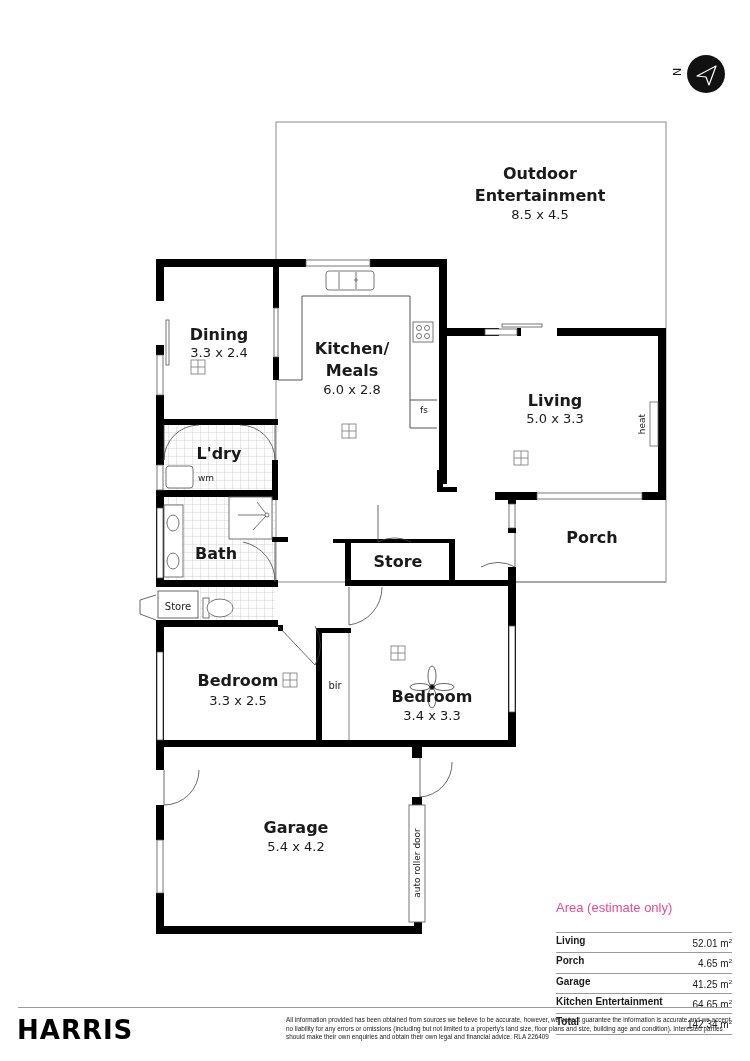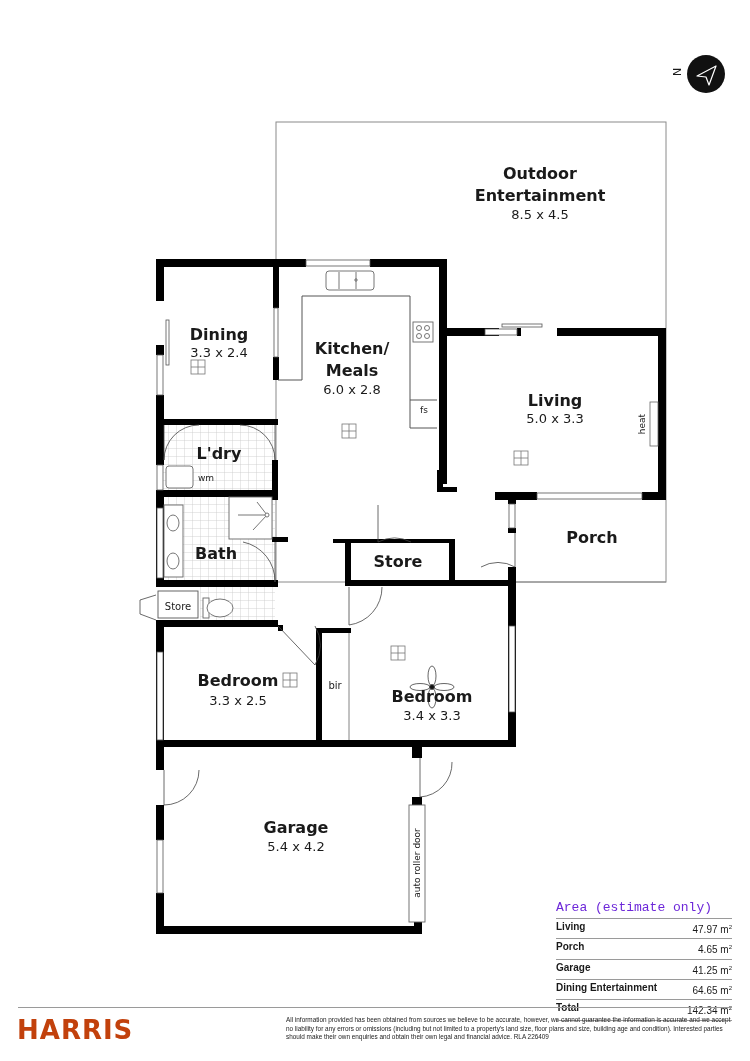--- a/index.html
+++ b/index.html
@@ -5,28 +5,28 @@
   html, body { margin: 0; padding: 0; background: #ffffff; }
   body { width: 750px; height: 1061px; position: relative; overflow: hidden; font-family: "Liberation Sans", "DejaVu Sans", sans-serif; color: #1a1a1a; }
   #plan { position: absolute; left: 0; top: 0; width: 750px; height: 1000px; }
   .room-name { font-family: "DejaVu Sans", sans-serif; font-size: 16px; font-weight: 600; fill: #1a1a1a; text-anchor: middle; }
   .room-dim { font-family: "DejaVu Sans", sans-serif; font-size: 13px; fill: #1a1a1a; text-anchor: middle; }
   .small-label { font-family: "DejaVu Sans", sans-serif; font-size: 10px; fill: #1a1a1a; text-anchor: middle; }
   .tiny-label { font-family: "DejaVu Sans", sans-serif; font-size: 9px; fill: #1a1a1a; text-anchor: middle; }
   .compass-n { font-family: "DejaVu Sans", sans-serif; font-size: 11px; fill: #1a1a1a; }
 
   .area-table { position: absolute; left: 556px; top: 900px; width: 176px; }
-  .area-title { font-family: Liberation Mono, monospace; font-size: 13px; color: #6d28d9; margin-bottom: 3px; }
+  .area-title { font-family: Liberation Sans, sans-serif; font-size: 13px; color: #ec4899; margin-bottom: 17px; }
   .area-row { display: flex; justify-content: space-between; border-top: 1px solid #9a9a9a; font-size: 10px; line-height: 14px; padding: 1px 0; }
   .area-row:last-child { border-bottom: 1px solid #9a9a9a; }
   .area-row .lbl { font-weight: 600; }
   sup { font-size: 6px; }
 
   .footer-rule { position: absolute; left: 18px; top: 1007px; width: 714px; height: 1px; background: #9a9a9a; }
-  .brand { position: absolute; left: 17px; top: 1015px; font-family: "DejaVu Sans", sans-serif; font-weight: 700; font-size: 26px; letter-spacing: 1px; color: #c2410c; }
+  .brand { position: absolute; left: 17px; top: 1015px; font-family: "DejaVu Sans", sans-serif; font-weight: 700; font-size: 26px; letter-spacing: 1px; color: #000000; }
   .disclaimer { position: absolute; left: 286px; top: 1016px; width: 450px; font-size: 6.4px; line-height: 8.5px; color: #222; }
 </style>
 </head>
 <body>
 
 <svg id="plan" viewBox="0 0 750 1000" xmlns="http://www.w3.org/2000/svg">
   <defs>
     <pattern id="tile" width="8" height="8" patternUnits="userSpaceOnUse">
       <path d="M8 0 L0 0 0 8" fill="none" stroke="#c8c8c8" stroke-width="0.8"></path>
     </pattern>
@@ -233,32 +233,32 @@
   <text class="room-dim" x="432" y="720">3.4 x 3.3</text>
 
   <text class="room-name" x="296" y="833">Garage</text>
   <text class="room-dim" x="296" y="851">5.4 x 4.2</text>
 </svg>
 
 <div class="area-table">
   <div class="area-title">Area (estimate only)</div>
   <div class="area-row">
       <span class="lbl">Living</span>
-      <span><span>47.97</span> <span>m</span><sup>2</sup></span>
+      <span><span>52.01</span> <span>m</span><sup>2</sup></span>
     </div>
   <div class="area-row">
       <span class="lbl">Porch</span>
       <span><span>4.65</span> <span>m</span><sup>2</sup></span>
     </div>
   <div class="area-row">
       <span class="lbl">Garage</span>
       <span><span>41.25</span> <span>m</span><sup>2</sup></span>
     </div>
   <div class="area-row">
-      <span class="lbl">Dining Entertainment</span>
+      <span class="lbl">Kitchen Entertainment</span>
       <span><span>64.65</span> <span>m</span><sup>2</sup></span>
     </div>
   <div class="area-row">
       <span class="lbl">Total</span>
       <span><span>142.34</span> <span>m</span><sup>2</sup></span>
     </div>
 </div>
 
 <div class="footer-rule"></div>
 <div class="brand">HARRIS</div>

